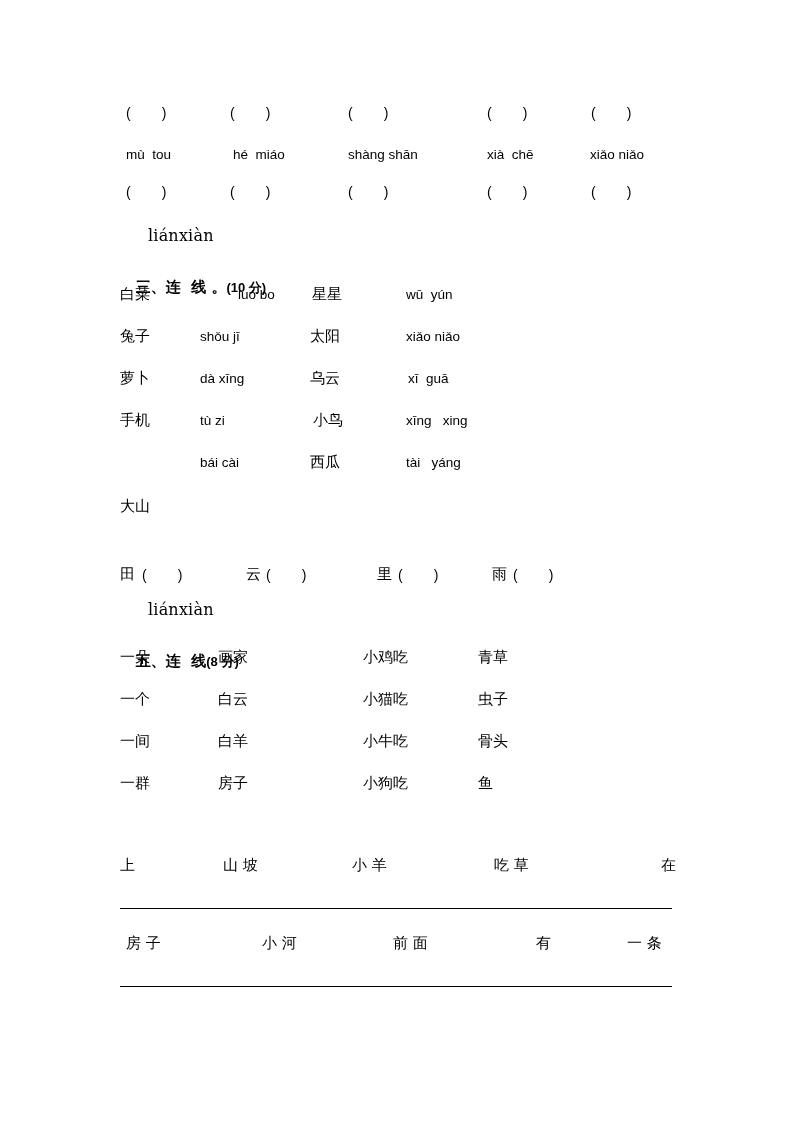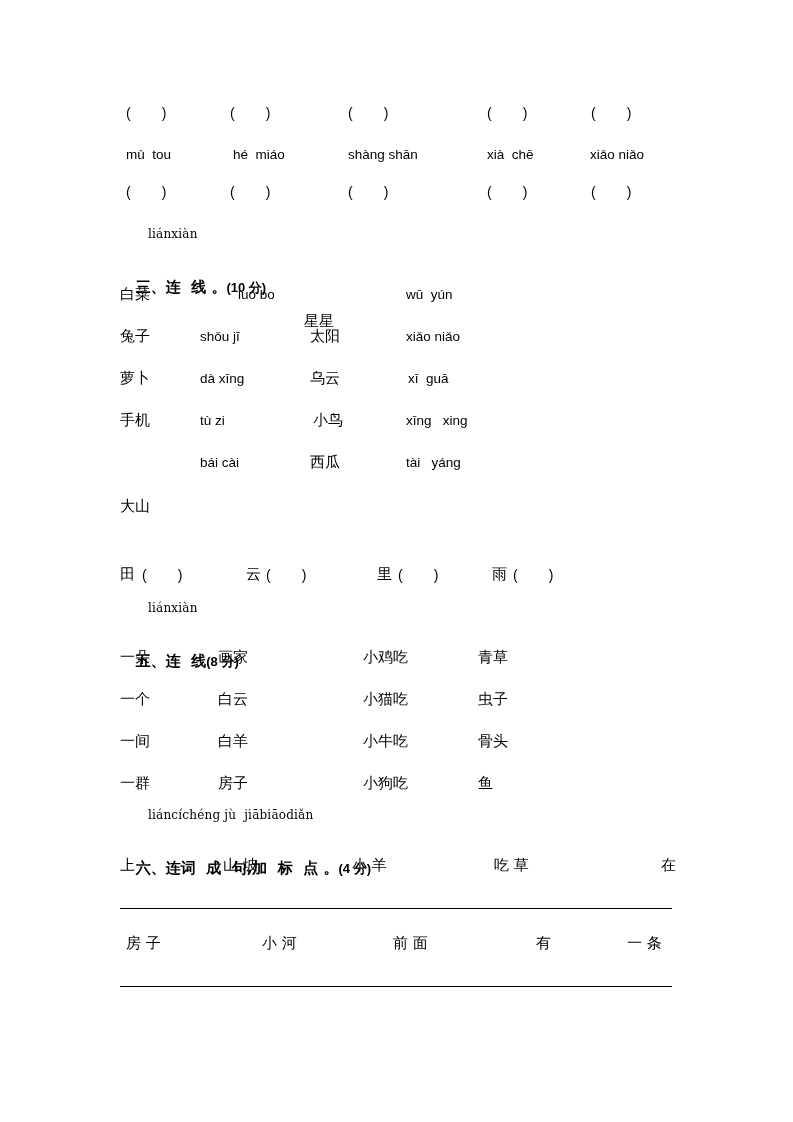--- a/index.html
+++ b/index.html
@@ -44,21 +44,21 @@
   
   .section {
     position: absolute;
     white-space: pre;
   }
   .section .ruby {
     position: absolute;
     left: 30px;
     top: -14px;
     font-family: "DejaVu Serif", "Liberation Serif", serif;
-    font-size: 12px;
+    font-size: 16px;
     letter-spacing: 0.2px;
     white-space: pre;
     line-height: 1;
   }
   .section .head {
     font-family: "DejaVu Sans", "Liberation Sans", sans-serif;
     font-size: 15px;
     font-weight: bold;
     line-height: 1;
     white-space: pre;
@@ -103,21 +103,21 @@
 
   <div class="section" style="left:118px; top:242px;">
     <span class="ruby">liánxiàn</span>
     <span class="head">三、连  线 。</span><span class="score">(10 分)</span>
   </div>
 
   <div>
 
     <div class="cell cn" style="left:120px; top:287px;">白菜</div>
     <div class="cell py" style="left:200px; top:288px;margin-left:38px;">luó bo</div>
-    <div class="cell cn" style="left:304px; top:287px;margin-top:27px;">星星</div>
+    <div class="cell cn" style="left:312px; top:287px;">星星</div>
     <div class="cell py" style="left:406px; top:288px;">wū  yún</div>
 
     <div class="cell cn" style="left:120px; top:329px;">兔子</div>
     <div class="cell py" style="left:200px; top:330px;">shǒu jī</div>
     <div class="cell cn" style="left:310px; top:329px;">太阳</div>
     <div class="cell py" style="left:406px; top:330px;">xiǎo niǎo</div>
 
     <div class="cell cn" style="left:120px; top:371px;">萝卜</div>
     <div class="cell py" style="left:200px; top:372px;">dà xīng</div>
     <div class="cell cn" style="left:310px; top:371px;">乌云</div>
@@ -167,24 +167,20 @@
     <div class="cell cn" style="left:218px; top:734px;">白羊</div>
     <div class="cell cn" style="left:363px; top:734px;">小牛吃</div>
     <div class="cell cn" style="left:478px; top:734px;">骨头</div>
 
     <div class="cell cn" style="left:120px; top:776px;">一群</div>
     <div class="cell cn" style="left:218px; top:776px;">房子</div>
     <div class="cell cn" style="left:363px; top:776px;">小狗吃</div>
     <div class="cell cn" style="left:478px; top:776px;">鱼</div>
   </div>
 
-  <div class="section" style="left:118px; top:823px;">
-    <span class="ruby">liáncíchéng jù  jiābiāodiǎn</span>
-    <span class="head">六、连词  成  句,加  标  点 。</span><span class="score">(4 分)</span>
-  </div>
 
   <div>
     <div class="cell cn" style="left:120px; top:858px;">上</div>
     <div class="cell cn" style="left:223px; top:858px;">山 坡</div>
     <div class="cell cn" style="left:352px; top:858px;">小 羊</div>
     <div class="cell cn" style="left:494px; top:858px;">吃 草</div>
     <div class="cell cn" style="left:661px; top:858px;">在</div>
     <div class="rule" style="left:120px; top:908px; width:552px;"></div>
   </div>
 

